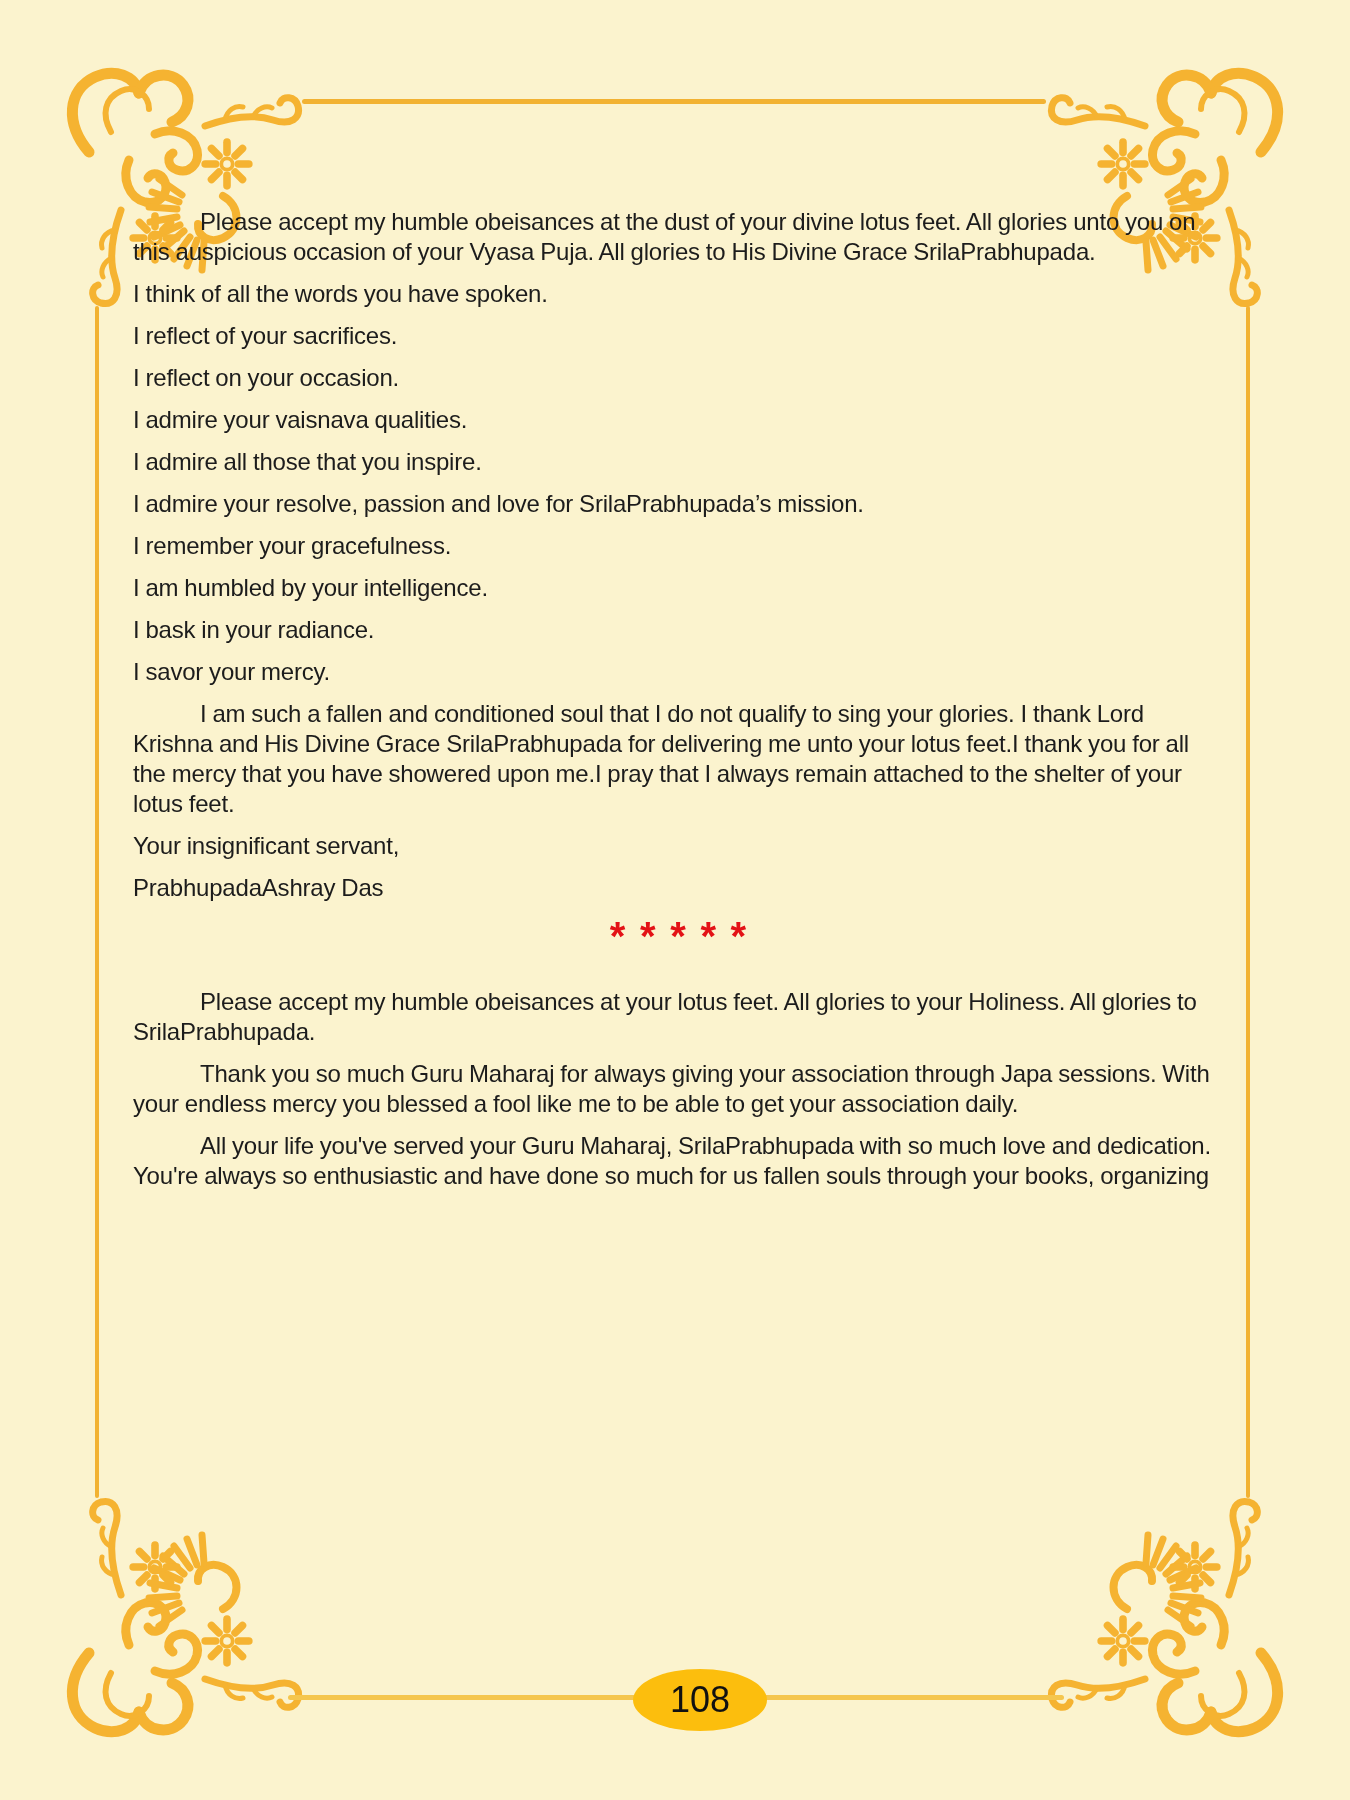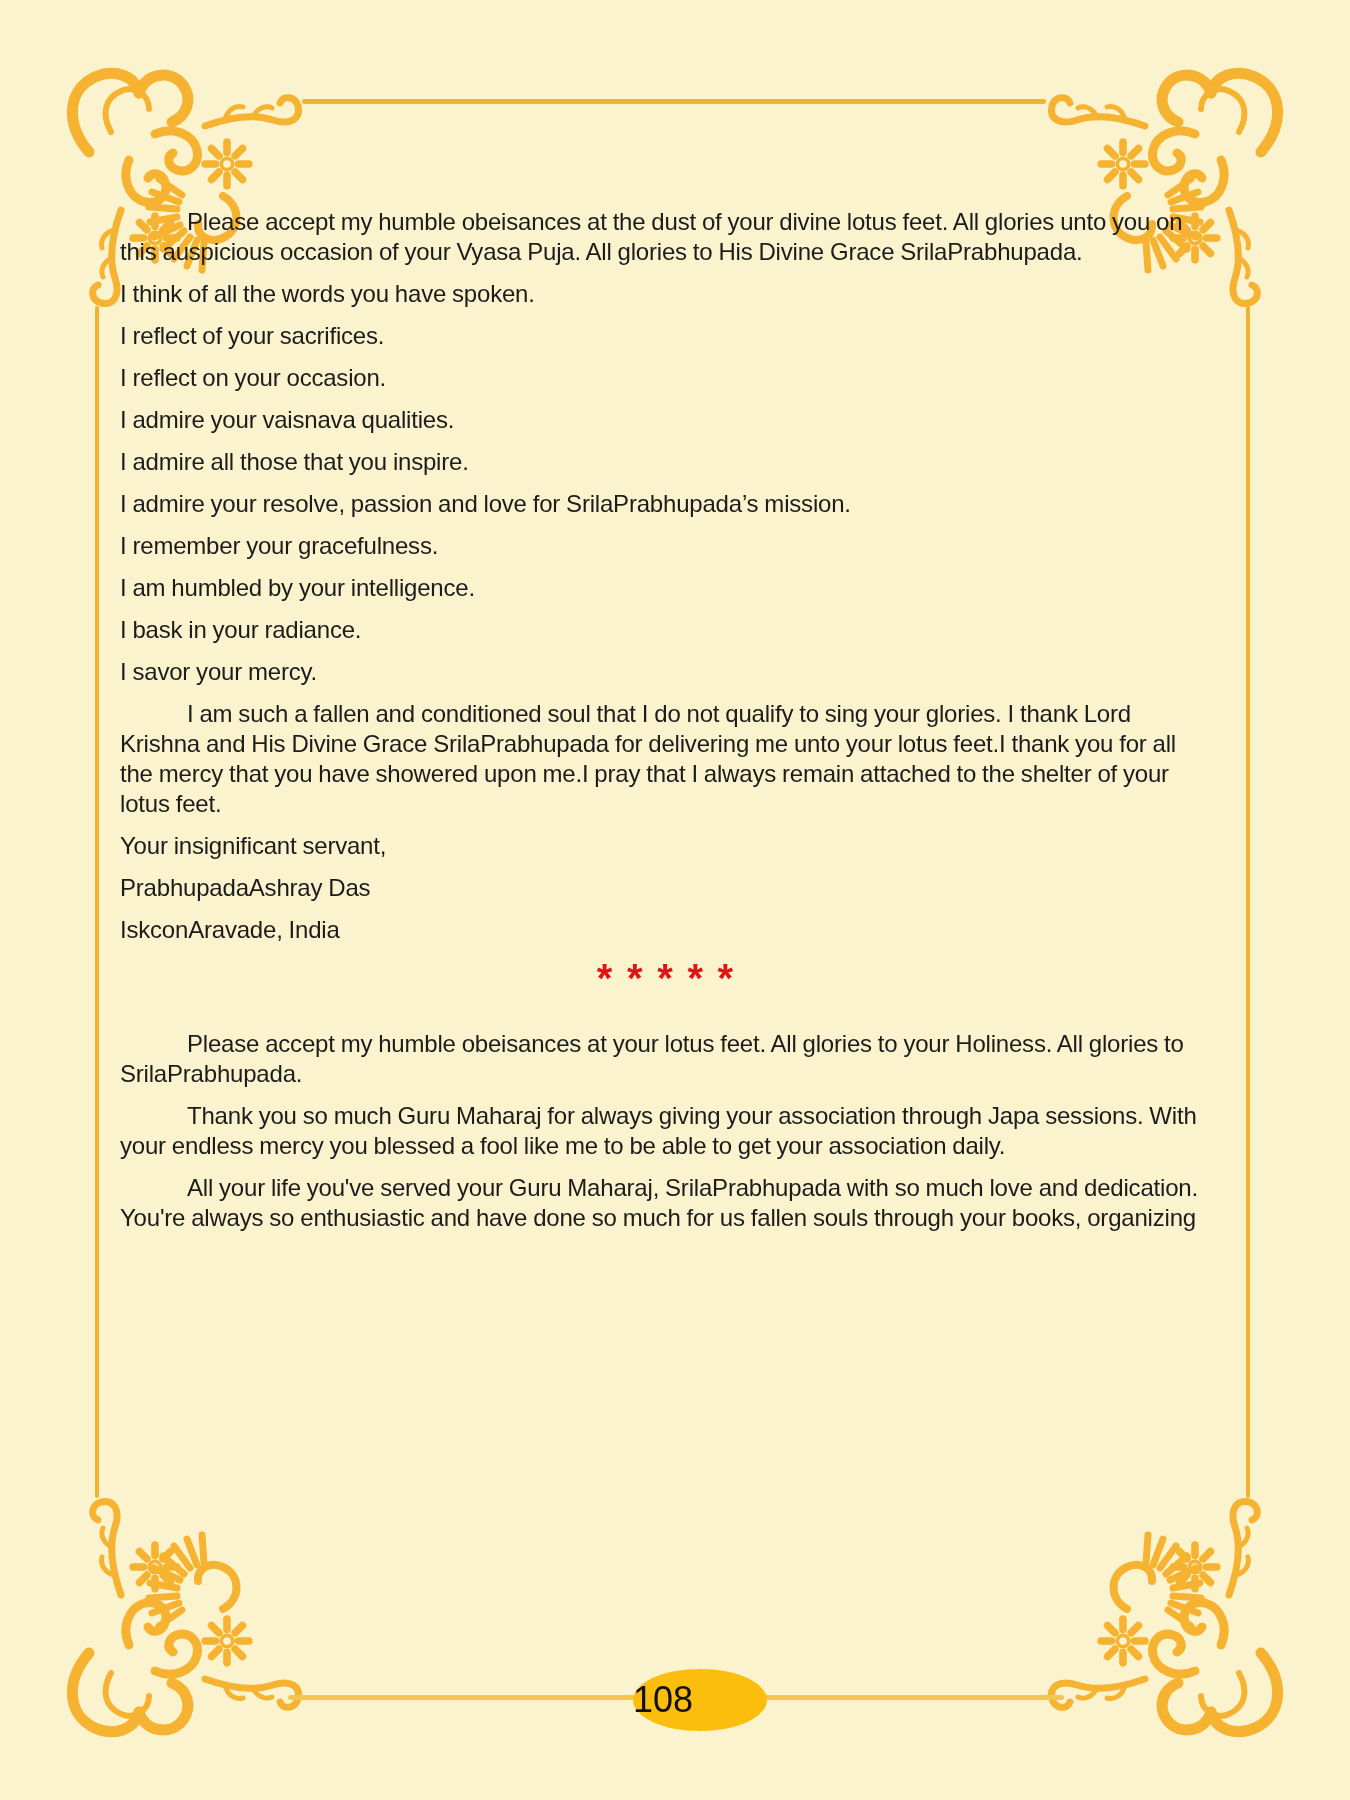--- a/index.html
+++ b/index.html
@@ -19,40 +19,40 @@
   .corner.bl { left:55px;  bottom:55px; transform:scaleY(-1); }
   .corner.br { right:55px; bottom:55px; transform:scale(-1,-1); }
 
   .bline { position:absolute; background: var(--border-line, #F2B232); border-radius:3px; }
   .bline.top    { left:302px; top:99px;    width:744px;  height:5px; }
   .bline.bottom { left:288px; top:1695px;  width:776px;  height:5px; background: var(--bottom-line, #F5C64E); }
   .bline.left   { left:95px;  top:306px;   width:4px;    height:1192px; }
   .bline.right  { left:1246px;top:306px;   width:4px;    height:1192px; }
 
   .content {
-    position:absolute; left:120px; top:207px; width:1092px;
+    position:absolute; left:133px; top:207px; width:1092px;
     font-size:24px; line-height:30px;
     letter-spacing:-0.2px; word-spacing:-0.5px;
     text-align:left;
   }
   .content p { margin:0 0 12px 0; }
   .indent { text-indent:67px; }
   .separator {
     font-size:40px; line-height:42px; font-weight:bold;
     letter-spacing:2px; text-align:center;
     color: var(--separator-red, #E31216);
     margin:0 0 30px 0;
   }
   .salutation { margin-bottom:54px !important; }
 
   .page-badge {
     position:absolute; left:633px; top:1669px; width:134px; height:62px;
     background: var(--page-badge, #FCBE0D);
     border-radius:50%;
-    display:flex; align-items:center; 
+    display:flex; align-items:center; justify-content:center;
     font-size:36px; color:#111; z-index:2;
   }
   .svg-defs { position:absolute; width:0; height:0; }
 </style>
 </head>
 <body>
 
 <svg class="svg-defs" aria-hidden="true">
   <defs>
     <g id="daisy" stroke="currentColor" stroke-linecap="round" fill="none">
@@ -138,21 +138,20 @@
   <p>I admire your resolve, passion and love for SrilaPrabhupada’s mission.</p>
   <p>I remember your gracefulness.</p>
   <p>I am humbled by your intelligence.</p>
   <p>I bask in your radiance.</p>
   <p>I savor your mercy.</p>
 
   <p class="indent">I am such a fallen and conditioned soul that I do not qualify to sing your glories. I thank Lord Krishna and His Divine Grace SrilaPrabhupada for delivering me unto your lotus feet.I thank you for all the mercy that you have showered upon me.I pray that I always remain attached to the shelter of your lotus feet.</p>
 
   <p>Your insignificant servant,</p>
   <p>PrabhupadaAshray Das</p>
-  <p>IskconAravade, India</p>
 
   <div class="separator">* * * * *</div>
 
   <p class="indent">Please accept my humble obeisances at your lotus feet. All glories to your Holiness. All glories to SrilaPrabhupada.</p>
   <p class="indent">Thank you so much Guru Maharaj for always giving your association through Japa sessions. With your endless mercy you blessed a fool like me to be able to get your association daily.</p>
   <p class="indent">All your life you've served your Guru Maharaj, SrilaPrabhupada with so much love and dedication. You're always so enthusiastic and have done so much for us fallen souls through your books, organizing</p>
 </div>
 
 <div class="page-badge">
   <span>108</span>

